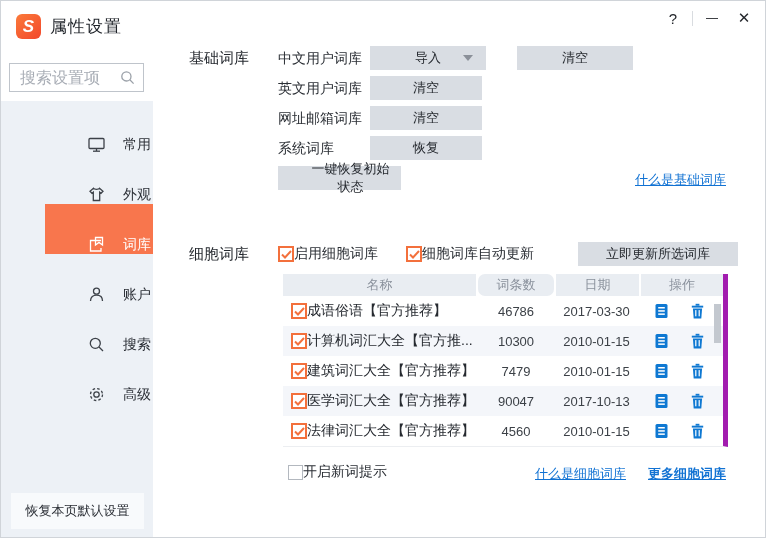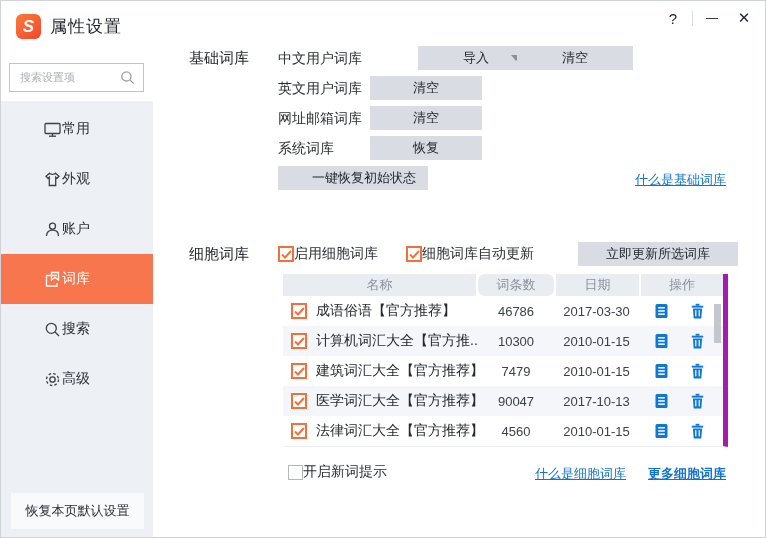--- a/index.html
+++ b/index.html
@@ -14,27 +14,27 @@
 
   
   .app-header{position:absolute;left:15px;top:13px;display:flex;align-items:center;gap:9px;}
   .logo{width:25px;height:25px;border-radius:6px;background:linear-gradient(140deg,#fb7a3a,#f2472b);color:#fff;
         display:flex;align-items:center;justify-content:center;font-size:17px;font-weight:bold;font-style:italic;}
   .app-title{font-size:17px;color:#1e2228;letter-spacing:1px;}
 
   
   .search-box{position:absolute;left:8px;top:62px;width:135px;height:29px;border:1px solid #bfc4cb;background:#fff;
               display:flex;align-items:center;padding:0 8px;box-sizing:border-box;}
-  .search-box input{border:none;outline:none;flex:1;min-width:0;font-size:11px;color:#333;background:transparent;font-family:Liberation Mono, monospace;}
+  .search-box input{border:none;outline:none;flex:1;min-width:0;font-size:16px;color:#333;background:transparent;font-family:Liberation Sans, sans-serif;}
   .search-box input::placeholder{color:#a9aeb6;}
 
   
   .sidebar-bg{position:absolute;left:0;top:100px;bottom:0;width:152px;background:#edf1f6;}
   .nav{position:absolute;left:0;top:103px;width:152px;}
-  .nav-item{height:50px;display:flex;align-items:center;padding-left:42px;font-size:14px;color:#2b2f36;cursor:default;}
+  .nav-item{height:50px;display:flex;align-items:flex-end;padding-left:42px;gap:17px;font-size:14px;color:#2b2f36;cursor:default;margin-left:44px;}
   .nav-item svg{flex:none;}
   .nav-item.selected{background:#f8764d;color:#fff;}
   .restore-btn{position:absolute;left:10px;top:492px;width:133px;height:36px;background:#f8fafc;border:none;
                font-size:13px;color:#2b2f36;display:flex;align-items:center;justify-content:center;font-family:inherit;}
 
   
   .sec-label{position:absolute;font-size:15px;color:#24282e;}
   .form-label{position:absolute;font-size:14px;color:#2a2e34;line-height:24px;}
   .btn{position:absolute;height:24px;background:#d9dde3;border:none;font-size:13px;color:#24282e;
        display:flex;align-items:center;justify-content:center;box-sizing:border-box;font-family:inherit;cursor:default;}
@@ -47,21 +47,21 @@
           display:flex;align-items:center;justify-content:center;flex:none;}
   .cb-box.plain{border:1px solid #b3b8bf;width:15px;height:15px;}
 
   
   .tbl{position:absolute;left:282px;top:273px;width:440px;border-right:5px solid #a21caf;border-bottom:1px solid #eceef1;box-sizing:content-box;}
   .tbl-head{display:flex;gap:2px;height:22px;}
   .th{background:#e9edf2;color:#8a919c;font-size:13px;display:flex;align-items:center;justify-content:center;}
   .th-name{width:193px;}.th-count{width:76px;border-radius:7px;}.th-date{width:83px;}.th-ops{width:82px;}
   .tr{display:flex;height:30px;align-items:center;}
   .tr.alt{background:#f4f6fa;}
-  .td-name{width:195px;display:flex;align-items:center;gap:9px;padding-left:8px;box-sizing:border-box;font-size:14px;color:#262a30;}
+  .td-name{width:195px;display:flex;align-items:center;padding-left:8px;box-sizing:border-box;font-size:14px;color:#262a30;}
   .td-name .nm{white-space:nowrap;overflow:hidden;}
   .td-count{width:76px;text-align:center;font-size:13px;color:#3c4147;}
   .td-date{width:85px;text-align:center;font-size:13px;color:#3c4147;}
   .td-ops{width:80px;display:flex;justify-content:center;gap:21px;align-items:center;}
   .op{cursor:pointer;display:flex;}
   .scroll-thumb{position:absolute;right:2px;top:30px;width:7px;height:39px;background:#c3c8cf;}
 
   .links-row{position:absolute;right:39px;top:464px;display:flex;gap:22px;font-size:13px;}
   .links-row .lk{color:#1172d3;text-decoration:underline;cursor:pointer;}
   .links-row .bold{font-weight:bold;}
@@ -100,70 +100,70 @@
           <line x1="6" y1="16.2" x2="13" y2="16.2"></line>
       </svg>
       <span>常用</span>
     </div>
     <div class="nav-item">
       <svg width="19" height="19" viewBox="0 0 19 19" fill="none" stroke="#3c4148" stroke-width="1.3">
         <path d="M6.5 3.2 L3 6.2 L5 8.3 L6.3 7.2 V15.5 H12.7 V7.2 L14 8.3 L16 6.2 L12.5 3.2 C11.7 4.7 7.3 4.7 6.5 3.2 Z"></path>
       </svg>
       <span>外观</span>
     </div>
-    <div class="nav-item">
-      <svg width="19" height="19" viewBox="0 0 19 19" fill="none" stroke="#3c4148" stroke-width="1.3">
-        <circle cx="9.5" cy="6.2" r="3"></circle>
-          <path d="M3.5 16 c0-4 2.7-5.8 6-5.8 s6 1.8 6 5.8"></path>
-      </svg>
-      <span>账户</span>
-    </div>
     <div class="nav-item selected">
       <svg width="19" height="19" viewBox="0 0 19 19" fill="none" stroke="#ffffff" stroke-width="1.3">
         <path d="M14 5.5 H3.5 V16 H14 V13"></path>
           <path d="M8.5 2.5 H15.5 V10 L12 7.4 L8.5 10 Z"></path>
       </svg>
       <span>词库</span>
     </div>
     <div class="nav-item">
       <svg width="19" height="19" viewBox="0 0 19 19" fill="none" stroke="#3c4148" stroke-width="1.3">
+        <circle cx="9.5" cy="6.2" r="3"></circle>
+          <path d="M3.5 16 c0-4 2.7-5.8 6-5.8 s6 1.8 6 5.8"></path>
+      </svg>
+      <span>账户</span>
+    </div>
+    <div class="nav-item">
+      <svg width="19" height="19" viewBox="0 0 19 19" fill="none" stroke="#3c4148" stroke-width="1.3">
         <circle cx="8.3" cy="8.3" r="5"></circle>
           <line x1="12" y1="12" x2="16" y2="16"></line>
       </svg>
       <span>搜索</span>
     </div>
     <div class="nav-item">
       <svg width="19" height="19" viewBox="0 0 19 19" fill="none" stroke="#3c4148" stroke-width="1.3">
         <circle cx="9.5" cy="9.5" r="6" stroke-dasharray="2.6 2.1"></circle>
           <circle cx="9.5" cy="9.5" r="2.7"></circle>
       </svg>
       <span>高级</span>
     </div>
   </div>
   <button class="restore-btn">恢复本页默认设置</button>
 
   <div class="sec-label" style="left:188px;top:48px;">基础词库</div>
 
   <div class="form-label" style="left:277px;top:45px;">中文用户词库</div>
-  <button class="btn" style="left:369px;top:45px;width:116px;margin-left:48px;">
+  <button class="btn" style="left:369px;top:45px;width:116px;">
     <span>导入</span>
     <span class="caret"></span>
   </button>
   <button class="btn" style="left:516px;top:45px;width:116px;">清空</button>
 
   <div class="form-label" style="left:277px;top:75px;">英文用户词库</div>
   <button class="btn" style="left:369px;top:75px;width:112px;">清空</button>
 
   <div class="form-label" style="left:277px;top:105px;">网址邮箱词库</div>
   <button class="btn" style="left:369px;top:105px;width:112px;">清空</button>
 
   <div class="form-label" style="left:277px;top:135px;">系统词库</div>
   <button class="btn" style="left:369px;top:135px;width:112px;">恢复</button>
 
-  <button class="btn" style="left:277px;top:165px;width:150px;padding-left:28px;">一键恢复初始状态</button>
+  <button class="btn" style="left:277px;top:165px;width:123px;padding-left:28px;">一键恢复初始状态</button>
   <a class="link" style="right:39px;top:170px;">什么是基础词库</a>
 
   <div class="sec-label" style="left:188px;top:244px;">细胞词库</div>
 
   <div class="cb" style="left:277px;top:244px;">
     <span class="cb-box">
       <svg width="11" height="9" viewBox="0 0 11 9">
           <polyline points="1,4.5 4,7.5 10,1" fill="none" stroke="#f3703c" stroke-width="2"></polyline>
         </svg>
     </span>

